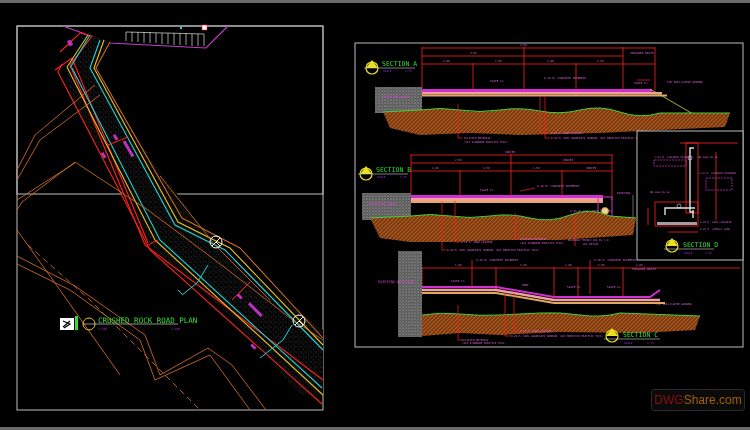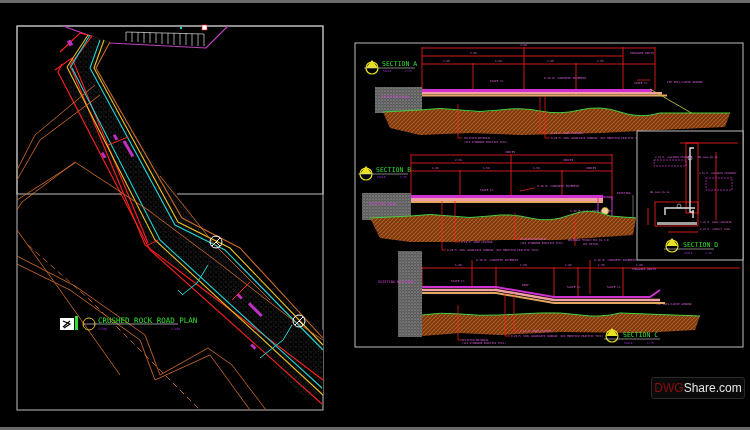--- a/index.html
+++ b/index.html
@@ -1,23 +1,23 @@
 <!DOCTYPE html>
 <html><head>
 <meta charset="utf-8">
 <style>
   html,body{margin:0;padding:0;background:#000;}
   body{width:750px;height:430px;position:relative;overflow:hidden;font-family:"DejaVu Sans Mono","Liberation Mono",monospace;}
   .topbar{position:absolute;left:0;top:0;width:750px;height:3px;background:#6a6a6a;}
   .botbar{position:absolute;left:0;top:427px;width:750px;height:3px;background:#6a6a6a;}
   svg{position:absolute;left:0;top:0;}
   .cadtxt{font-family:"DejaVu Sans Mono","Liberation Mono",monospace;}
-  .wm{position:absolute;left:651px;top:377px;width:92px;height:20px;border:1px solid #2a2a2a;border-radius:3px;background:#0a0a0a;display:flex;align-items:center;justify-content:center;font-family:"Liberation Sans","DejaVu Sans",sans-serif;font-size:12px;}
+  .wm{position:absolute;left:651px;top:389px;width:92px;height:20px;border:1px solid #2a2a2a;border-radius:3px;background:#0a0a0a;display:flex;align-items:center;justify-content:center;font-family:"Liberation Sans","DejaVu Sans",sans-serif;font-size:12px;}
   .wm .a{color:#8a1010;}
-  .wm .b{color:#e5e5e5;}
+  .wm .b{color:#a16207;}
 </style>
 </head>
 <body>
 
 <div class="topbar"></div>
 <div class="botbar"></div>
 
 <svg width="750" height="430" viewBox="0 0 750 430">
   <defs>
     <pattern id="soil" width="4" height="4" patternUnits="userSpaceOnUse">

